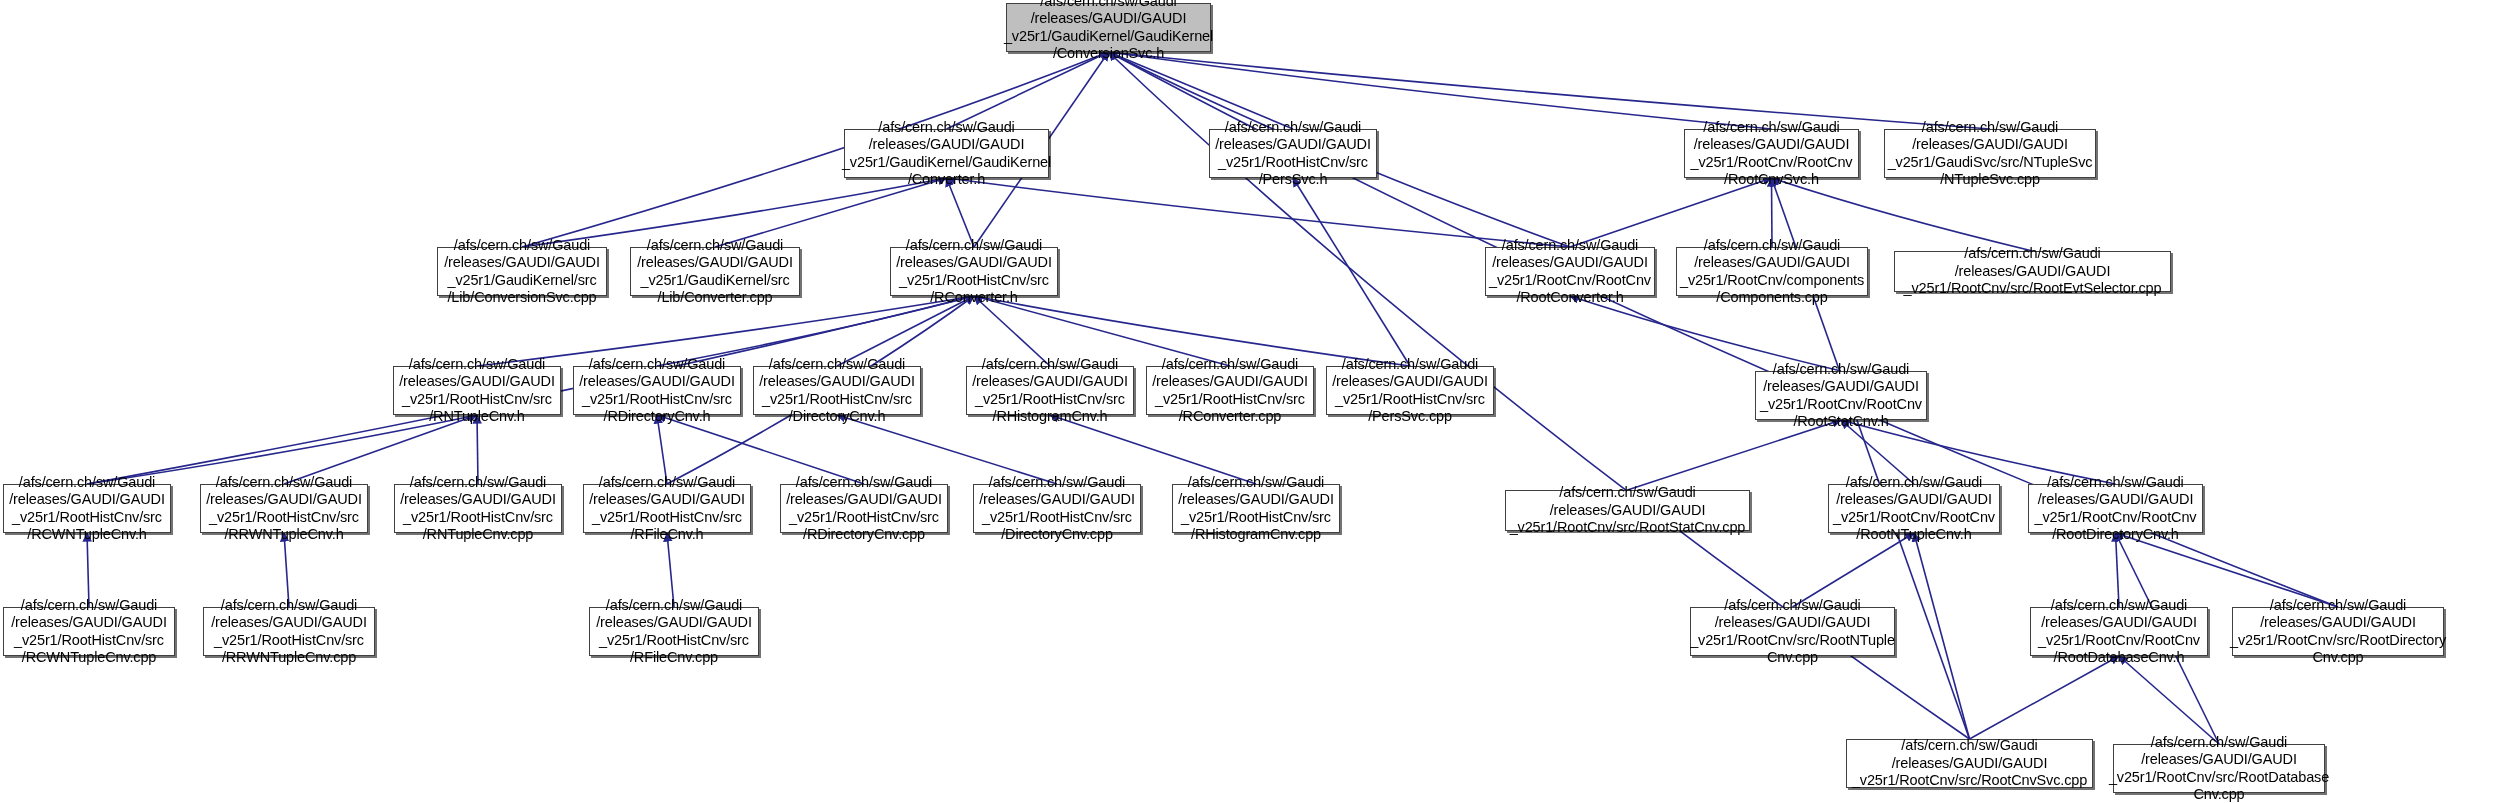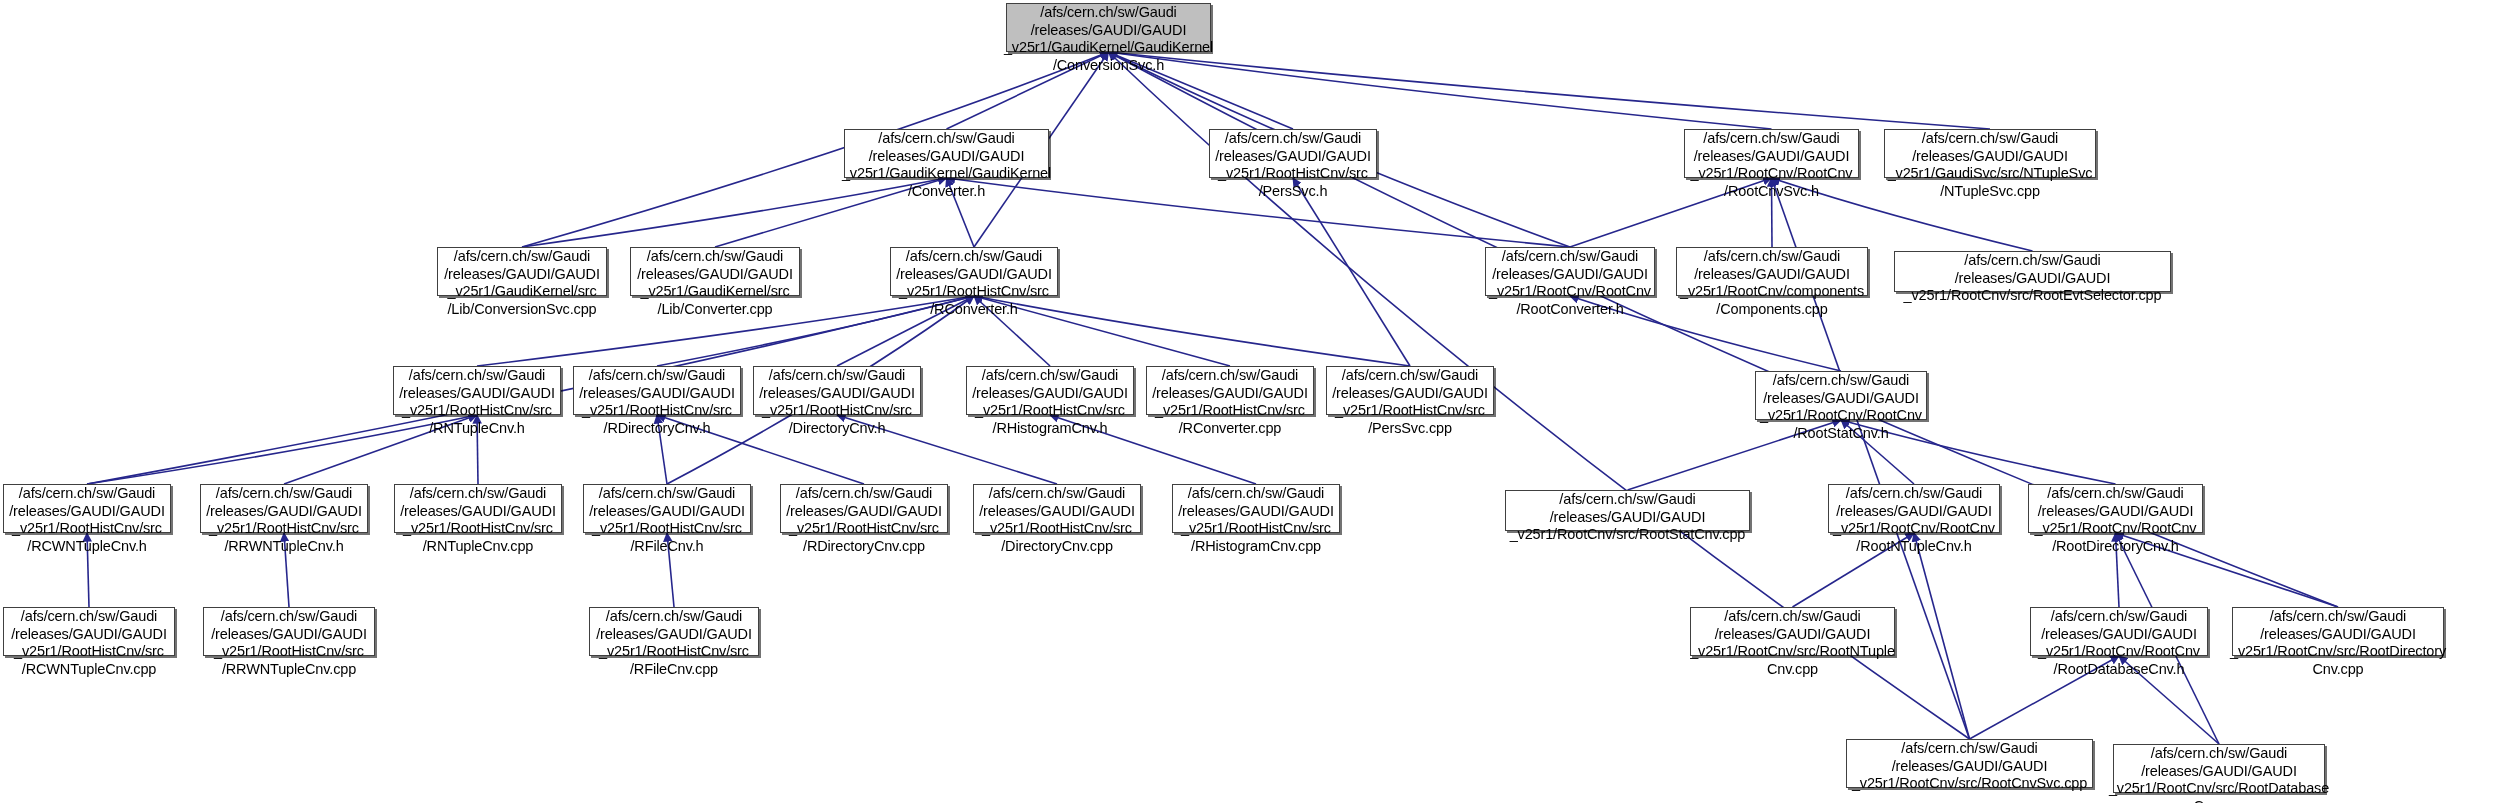--- a/index.html
+++ b/index.html
@@ -24,20 +24,21 @@
     height: 803px;
     pointer-events: none;
   }
   .node {
     position: absolute;
     box-sizing: border-box;
     border: 1px solid #000000;
     background: #ffffff;
     color: #000000;
     display: flex;
+    align-items: center;
     justify-content: center;
     text-align: center;
     font-size: 14.5px;
     line-height: 17.5px;
     white-space: pre-line;
     letter-spacing: -0.15px;
     z-index: 2;
   }
   .node.root {
     background: #bfbfbf;

